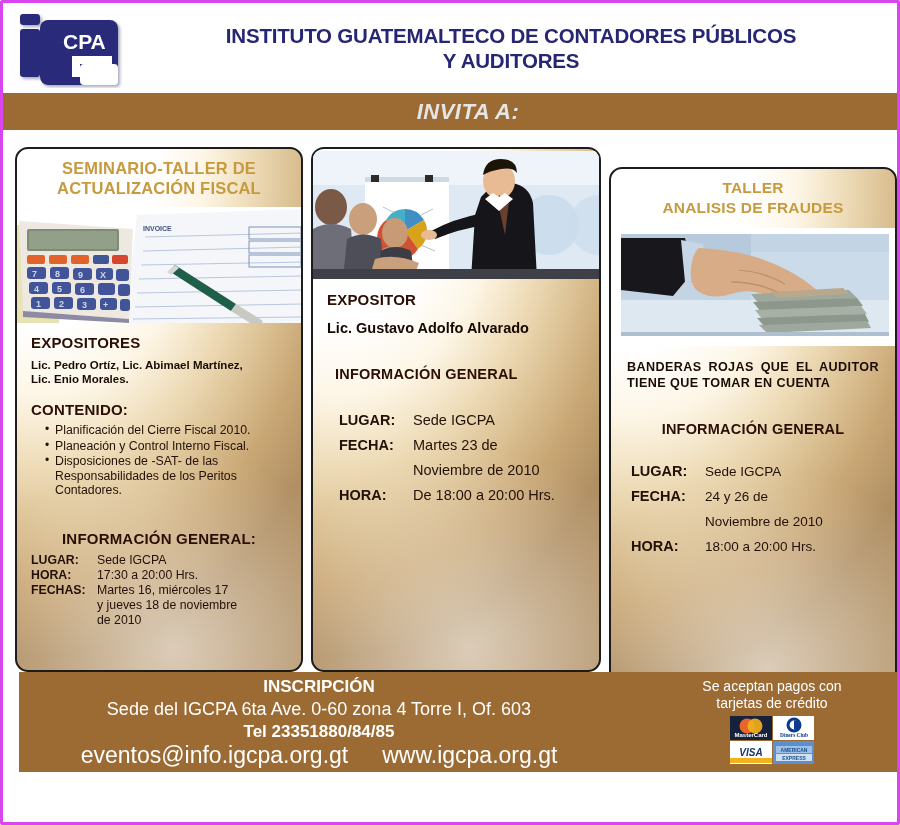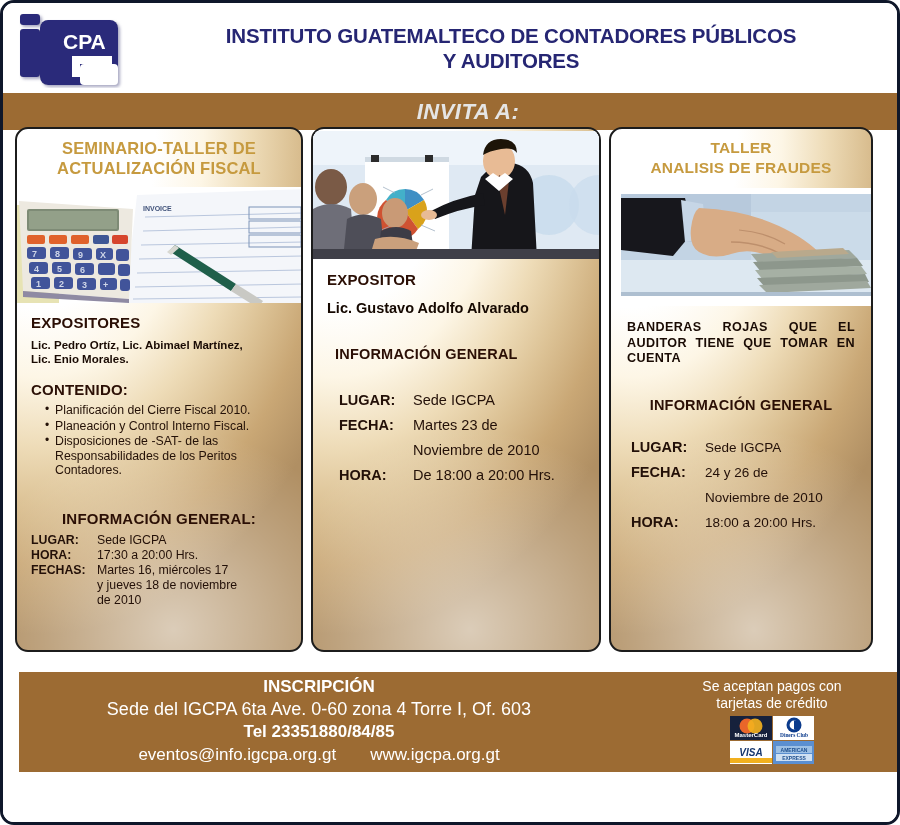--- a/index.html
+++ b/index.html
@@ -6,22 +6,22 @@
   body{
     width:900px;height:825px;
     background:#ffffff;
     font-family:"Liberation Sans", sans-serif;
     overflow:hidden;
   }
   .poster{
     position:relative;
     width:900px;height:825px;
     box-sizing:border-box;
-    border:3px solid #0f172a;
-    border-radius:14px;
+    border:3px solid #d946ef;
+    border-radius:2px;
     background:#ffffff;
     overflow:hidden;
   }
 
   
   .masthead{
     position:absolute;left:0;top:0;width:894px;height:90px;
     display:flex;align-items:center;background:#ffffff;
   }
   .logo-wrap{
@@ -41,41 +41,41 @@
     background:#9c6b33;
     display:flex;align-items:center;justify-content:center;
   }
   .invita-bar .txt{
     color:#e5e5e5;font-weight:bold;font-style:italic;font-size:22px;
     letter-spacing:0.5px;margin-left:36px;
   }
 
   
   .cards{
-    position:absolute;left:0;top:117px;width:894px;height:532px;
+    position:absolute;left:0;top:137px;width:894px;height:532px;
   }
   .card{
     position:absolute;top:7px;height:525px;
     box-sizing:border-box;
     border:2px solid #1c1c1c;
     border-radius:13px;
     overflow:hidden;
     background:
       radial-gradient(120% 95% at 8% 2%, #ffffff 0%, #ffffff 34%, #fdf6e6 48%, #eedcb8 62%, #dcc295 74%, #c9a775 86%, #b08f63 100%);
   }
   .card::after{
     content:"";position:absolute;left:-30%;bottom:-42%;
     width:170%;height:92%;
     background:radial-gradient(60% 60% at 50% 50%, rgba(255,255,255,0.55) 0%, rgba(255,255,255,0.18) 45%, rgba(255,255,255,0) 70%);
     transform:rotate(-11deg);
     pointer-events:none;
   }
   #card-1{left:12px;width:288px;}
   #card-2{left:308px;width:290px;}
-  #card-3{left:606px;width:264px;}
+  #card-3{left:606px;width:288px;margin-top:20px;}
 
   .card-inner{position:relative;z-index:2;height:100%;}
 
   .card-title{
     text-align:center;color:#c69a3f;font-weight:bold;
     font-size:16.5px;line-height:20px;padding:9px 8px 6px 8px;
     letter-spacing:0.2px;
   }
   #card-1 .card-title{font-size:16.5px;}
   #card-2 .card-title{font-size:17px;}
@@ -153,21 +153,21 @@
   .footer{
     position:absolute;left:16px;top:669px;width:894px;height:100px;
     background:#9c6b33;color:#ffffff;
   }
   .footer-left{
     position:absolute;left:0;top:0;width:600px;text-align:center;padding-top:4px;
   }
   .f-insc{font-weight:bold;font-size:17px;line-height:21px;}
   .f-addr{font-size:18px;line-height:24px;font-weight:normal;}
   .f-tel{font-weight:bold;font-size:17px;line-height:22px;}
-  .f-links{font-size:17px;line-height:24px;}
+  .f-links{font-size:23px;line-height:24px;}
   .f-links span{display:inline-block;}
   .f-links .gap{width:34px;}
   .footer-right{
     position:absolute;left:612px;top:6px;width:282px;text-align:center;
   }
   .f-cards-cap{font-size:14px;line-height:17px;}
   .cards-logos{
     margin:4px auto 0 auto;width:84px;height:48px;
     display:grid;grid-template-columns:1fr 1fr;grid-template-rows:1fr 1fr;
     gap:1px;

